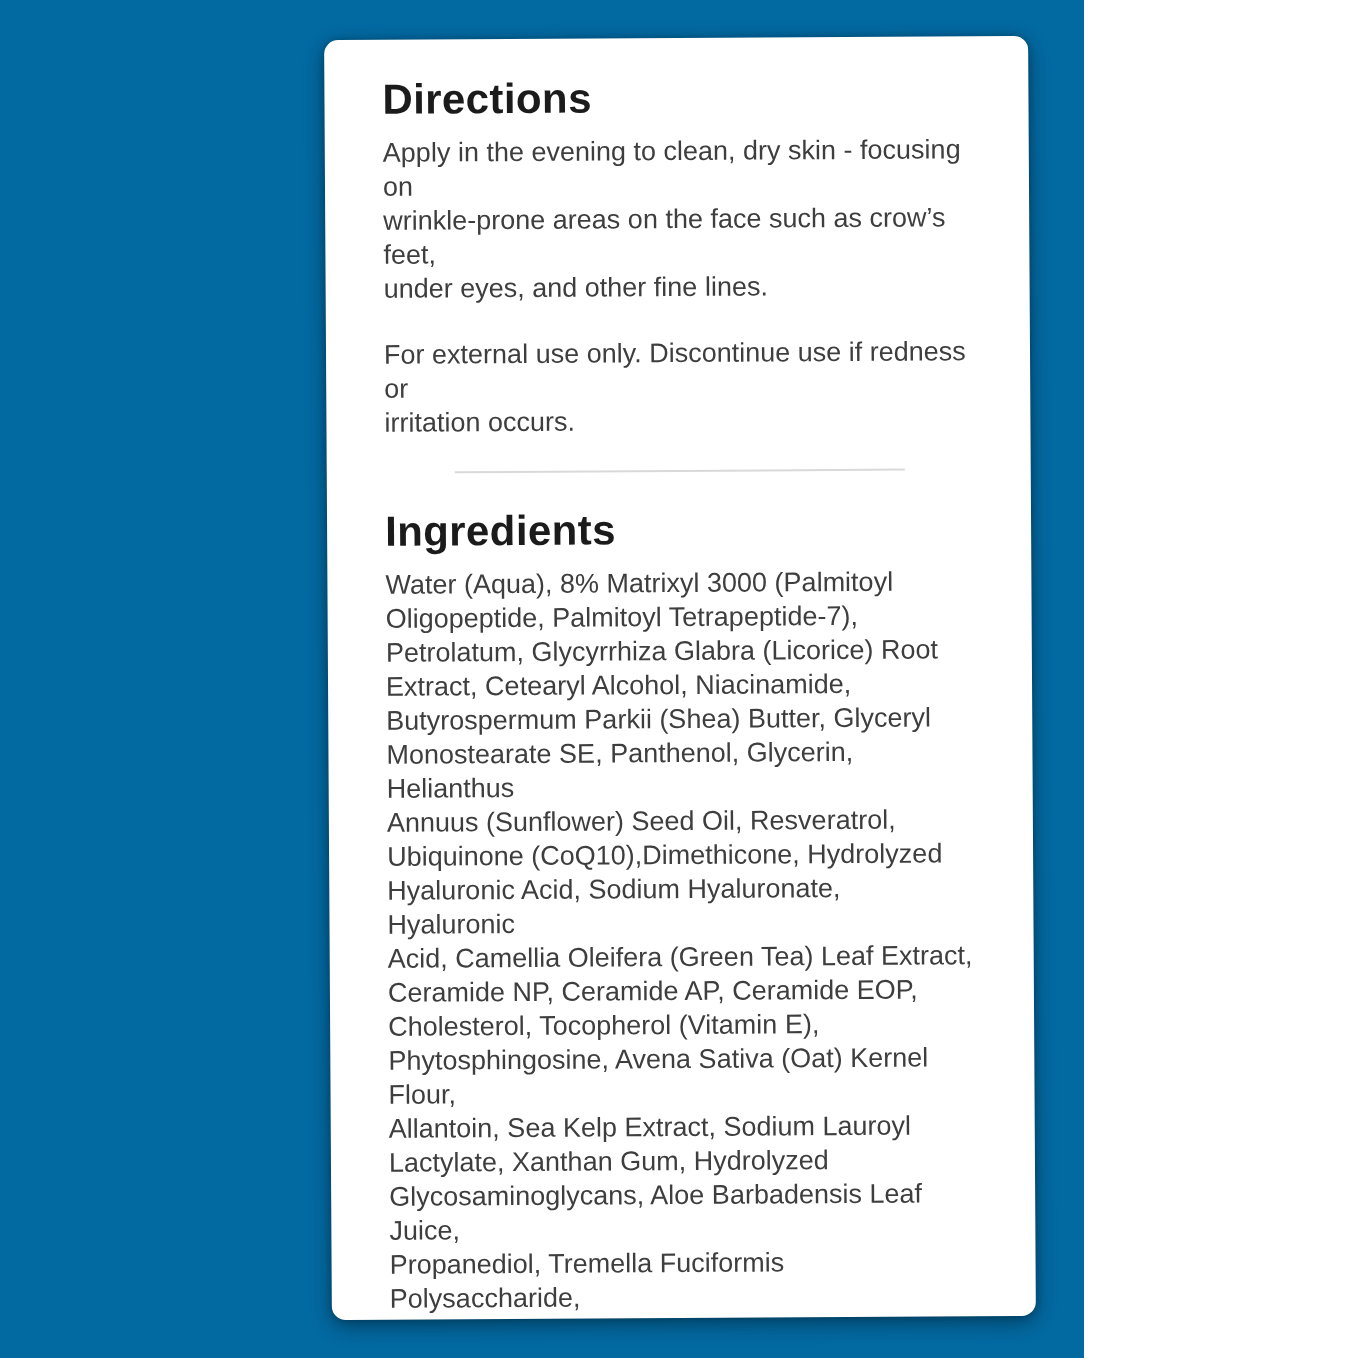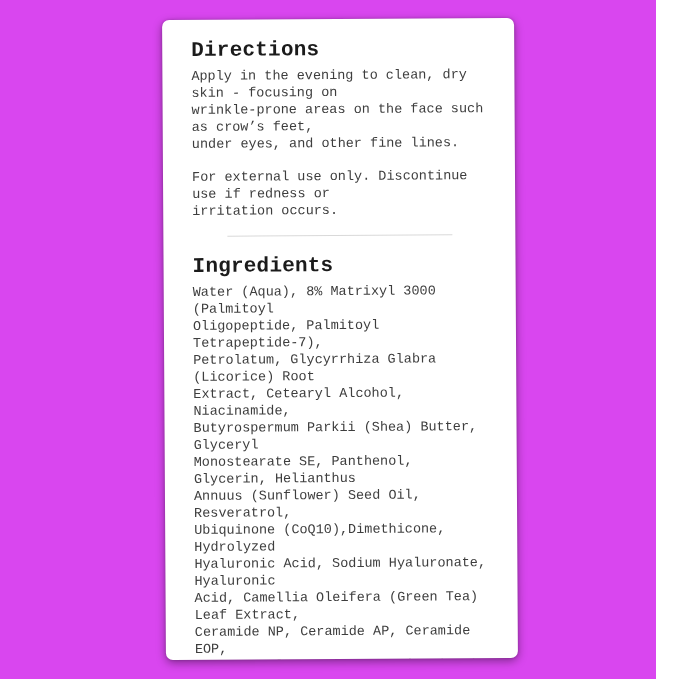--- a/index.html
+++ b/index.html
@@ -2,25 +2,25 @@
 <html><head>
 <meta charset="utf-8">
 <style>
   html, body {
     margin: 0;
     padding: 0;
     background: #ffffff;
   }
   .page {
     position: relative;
-    width: 656px;
+    width: 542px;
     height: 679px;
-    background: #d946ef;
+    background: #0369a1;
     overflow: hidden;
-    font-family: Liberation Mono, monospace;
+    font-family: Liberation Sans, sans-serif;
   }
   .label-card {
     position: absolute;
     left: 164px;
     top: 19px;
     width: 352px;
     height: 640px;
     box-sizing: border-box;
     padding: 18px 29px 0 29px;
     background: #ffffff;

